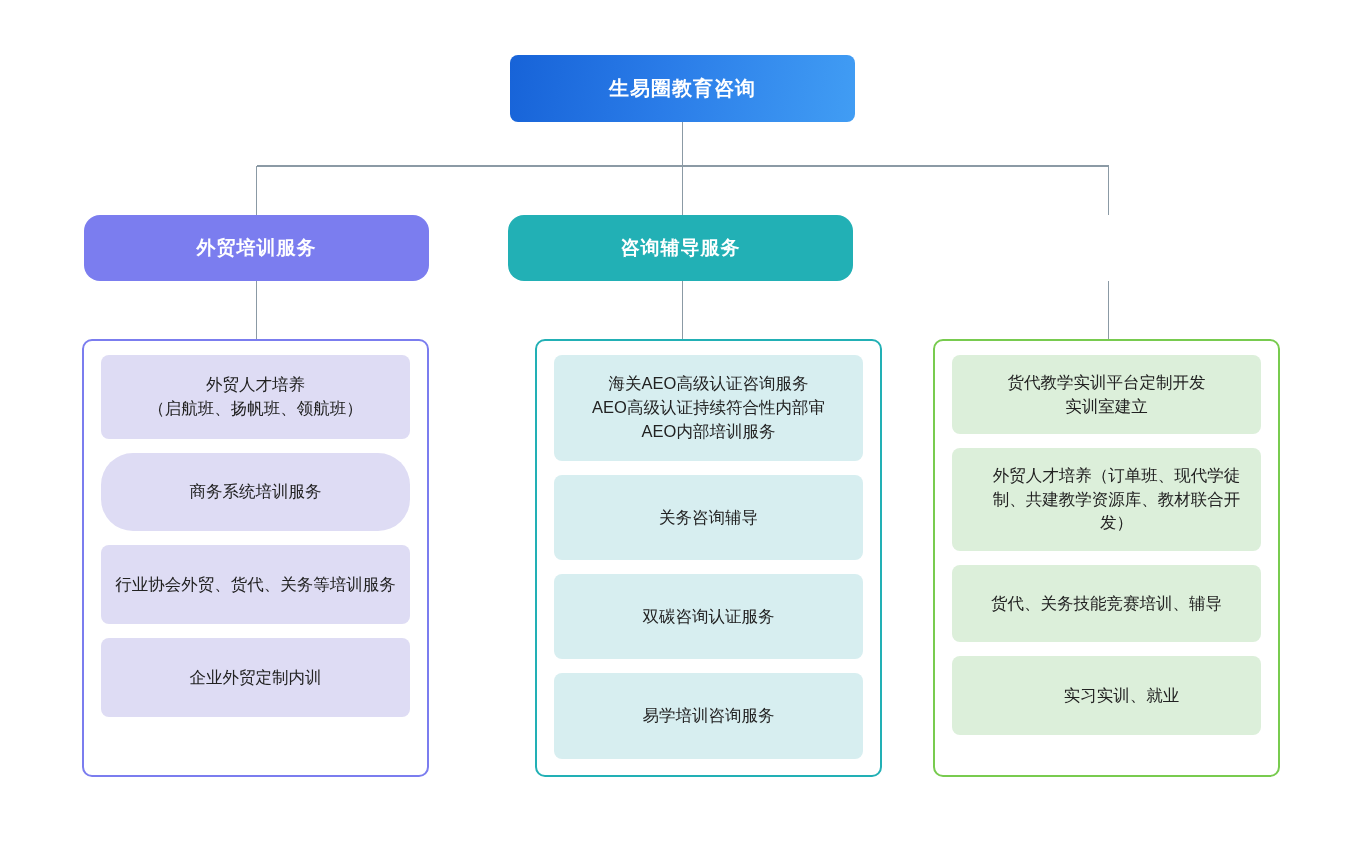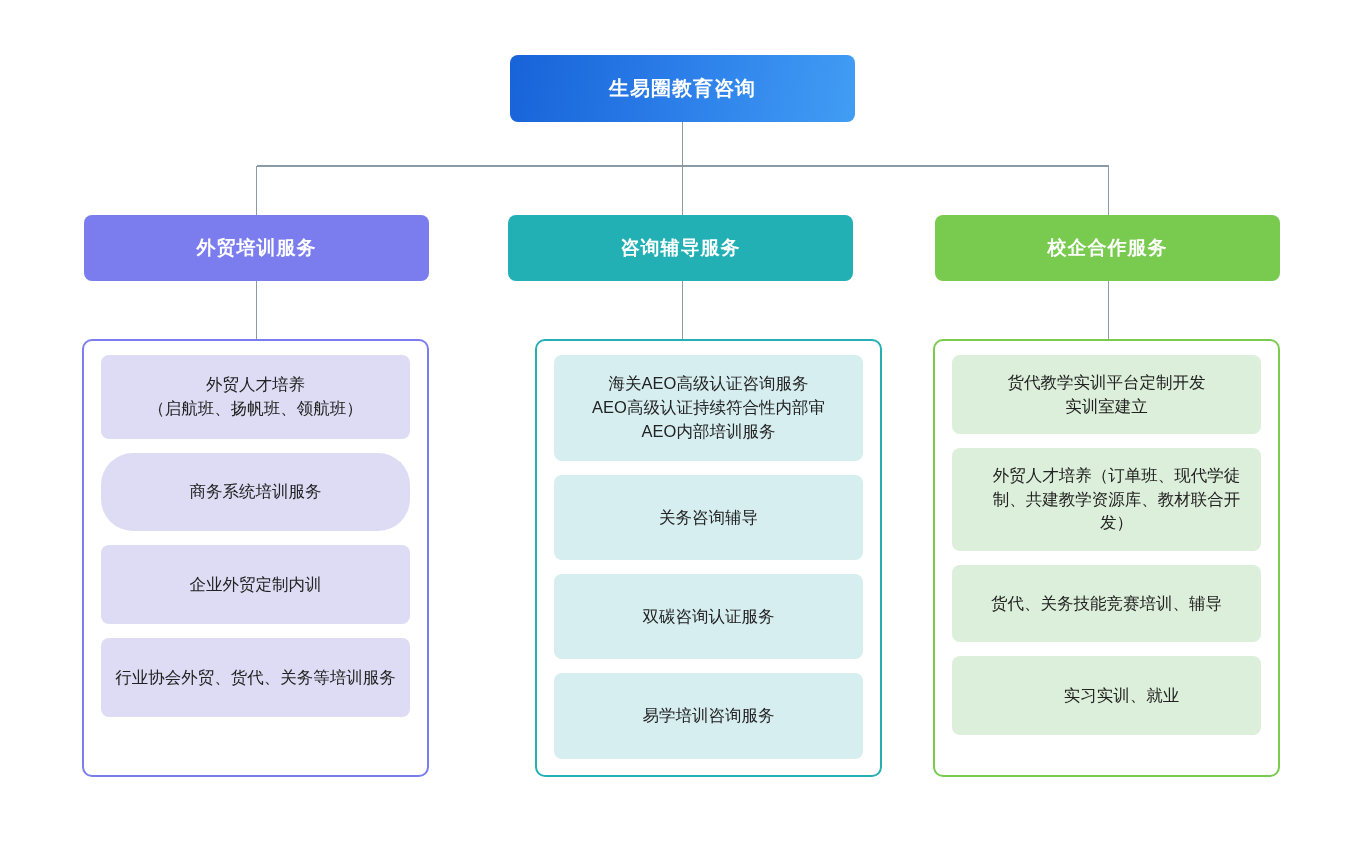--- a/index.html
+++ b/index.html
@@ -51,21 +51,21 @@
     font-weight: bold;
     letter-spacing: 1px;
   }
 
   
   .cat-header {
     position: absolute;
     top: 215px;
     width: 345px;
     height: 66px;
-    border-radius: 8px;
+    border-radius: 16px;
     display: flex;
     align-items: center;
     justify-content: center;
     box-sizing: border-box;
   }
   .cat-header .node-title {
     color: #ffffff;
     font-size: 19px;
     font-weight: bold;
     letter-spacing: 1px;
@@ -159,30 +159,27 @@
   </div>
 
   <div class="cat-header col-0">
     <span class="node-title">外贸培训服务</span>
   </div>
 
   <div class="cat-header col-1">
     <span class="node-title">咨询辅导服务</span>
   </div>
 
-  <div class="cat-header col-2">
-    <span class="node-title">校企合作服务</span>
-  </div>
 
   <div class="group-box col-0">
     <div class="item-card h0">外贸人才培养
 （启航班、扬帆班、领航班）</div>
     <div class="item-card h1">商务系统培训服务</div>
+    <div class="item-card h2">行业协会外贸、货代、关务等培训服务</div>
     <div class="item-card h3">企业外贸定制内训</div>
-    <div class="item-card h2">行业协会外贸、货代、关务等培训服务</div>
   </div>
 
   <div class="group-box col-1">
     <div class="item-card h0">海关AEO高级认证咨询服务
 AEO高级认证持续符合性内部审
 AEO内部培训服务</div>
     <div class="item-card h1">关务咨询辅导</div>
     <div class="item-card h2">双碳咨询认证服务</div>
     <div class="item-card h3">易学培训咨询服务</div>
   </div>

